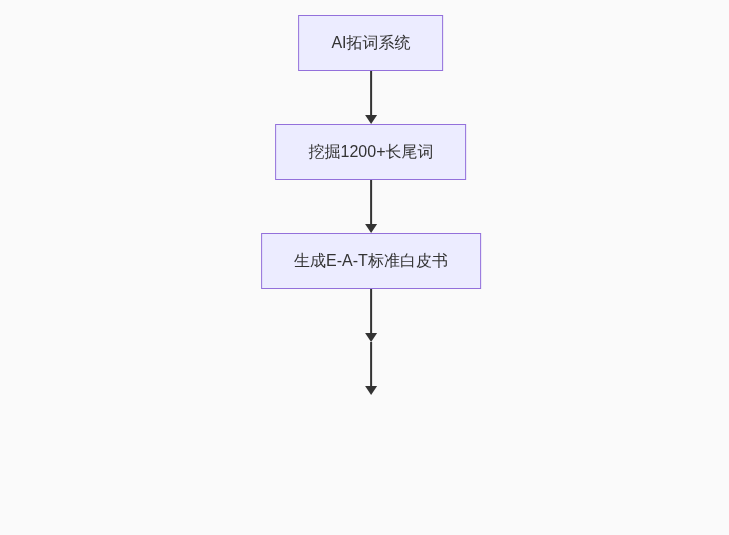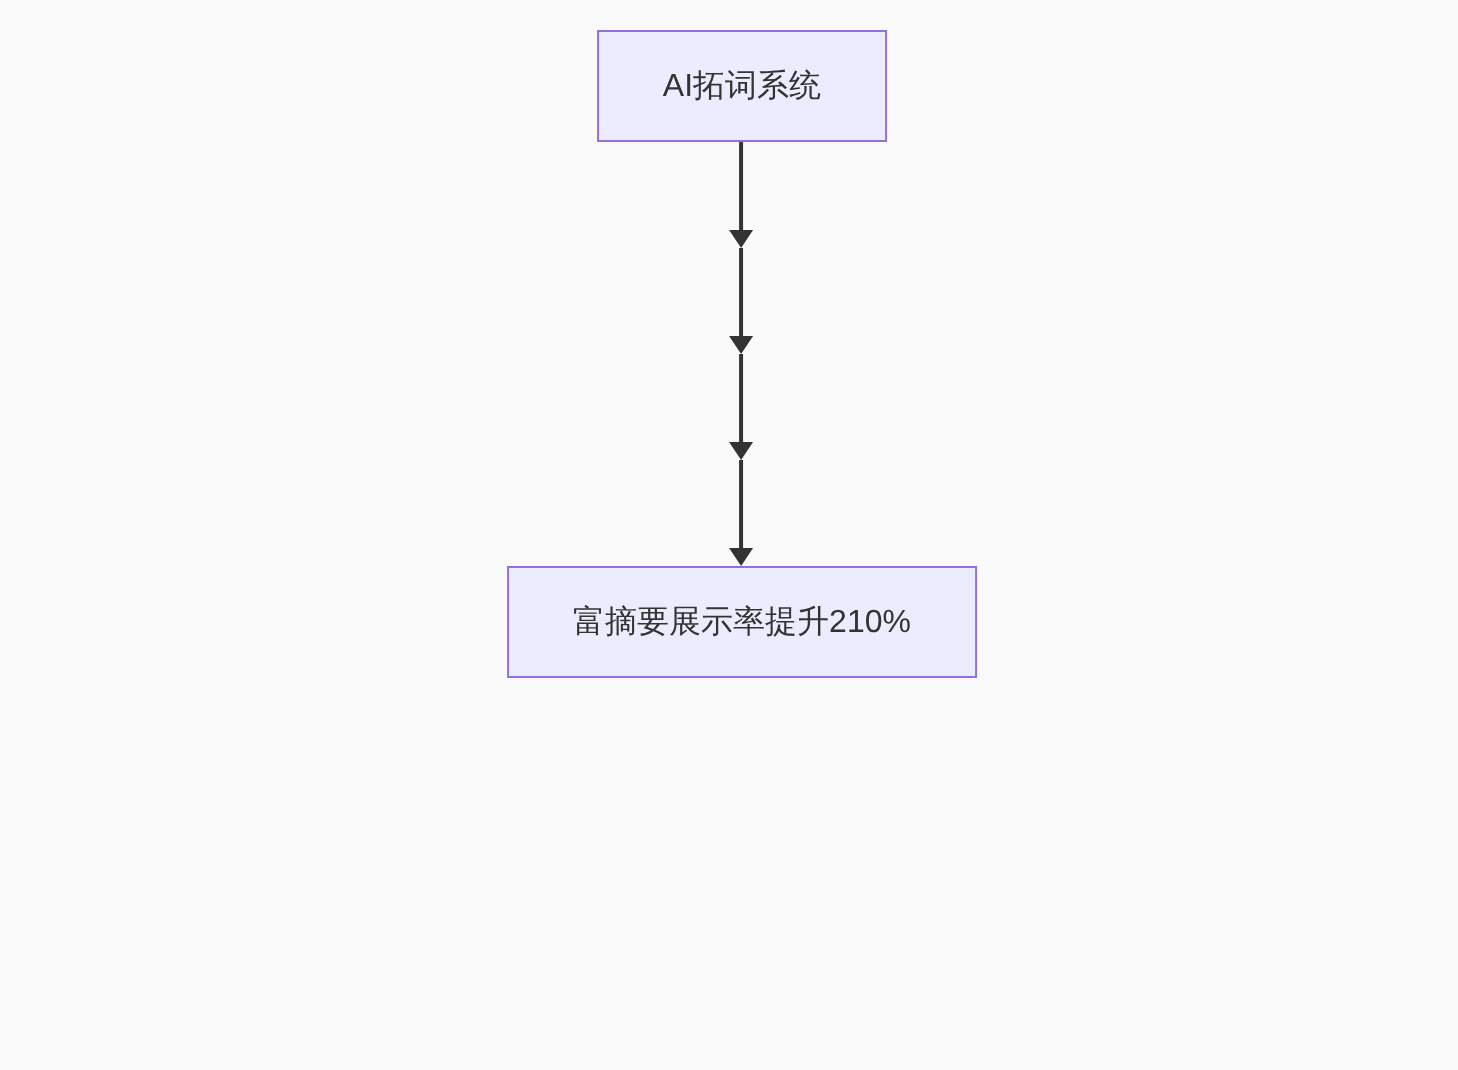--- a/index.html
+++ b/index.html
@@ -67,34 +67,35 @@
 <div class="canvas">
   <div class="flow">
 
     <div class="node">AI拓词系统</div>
 
     <div class="edge">
       <div class="line"></div>
       <div class="head"></div>
     </div>
 
+    <div class="node">挖掘1200+长尾词</div>
+
+    <div class="edge">
+      <div class="line"></div>
+      <div class="head"></div>
+    </div>
+
+    <div class="node">生成E-A-T标准白皮书</div>
 
     <div class="edge">
       <div class="line"></div>
       <div class="head"></div>
     </div>
 
 
     <div class="edge">
       <div class="line"></div>
       <div class="head"></div>
     </div>
 
 
-    <div class="edge">
-      <div class="line"></div>
-      <div class="head"></div>
-    </div>
-
-    <div class="node">富摘要展示率提升210%</div>
-
   </div>
 </div>
 
 </body></html>

